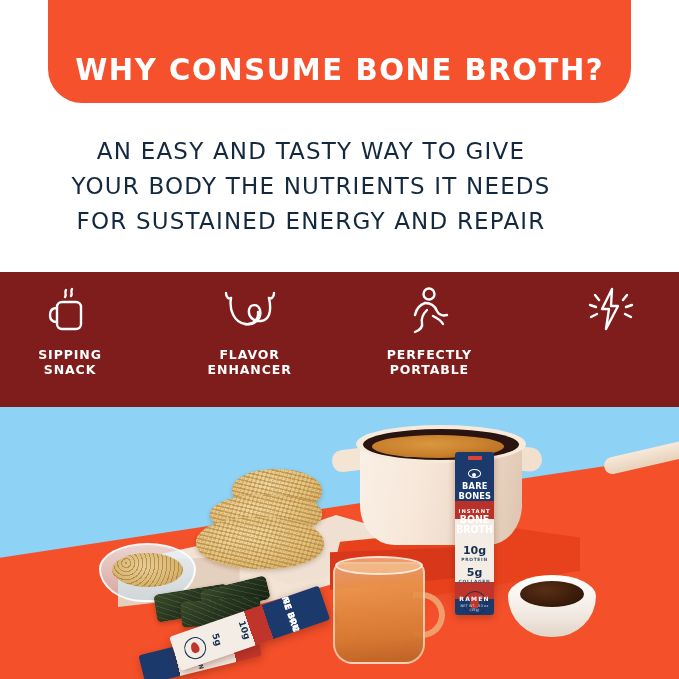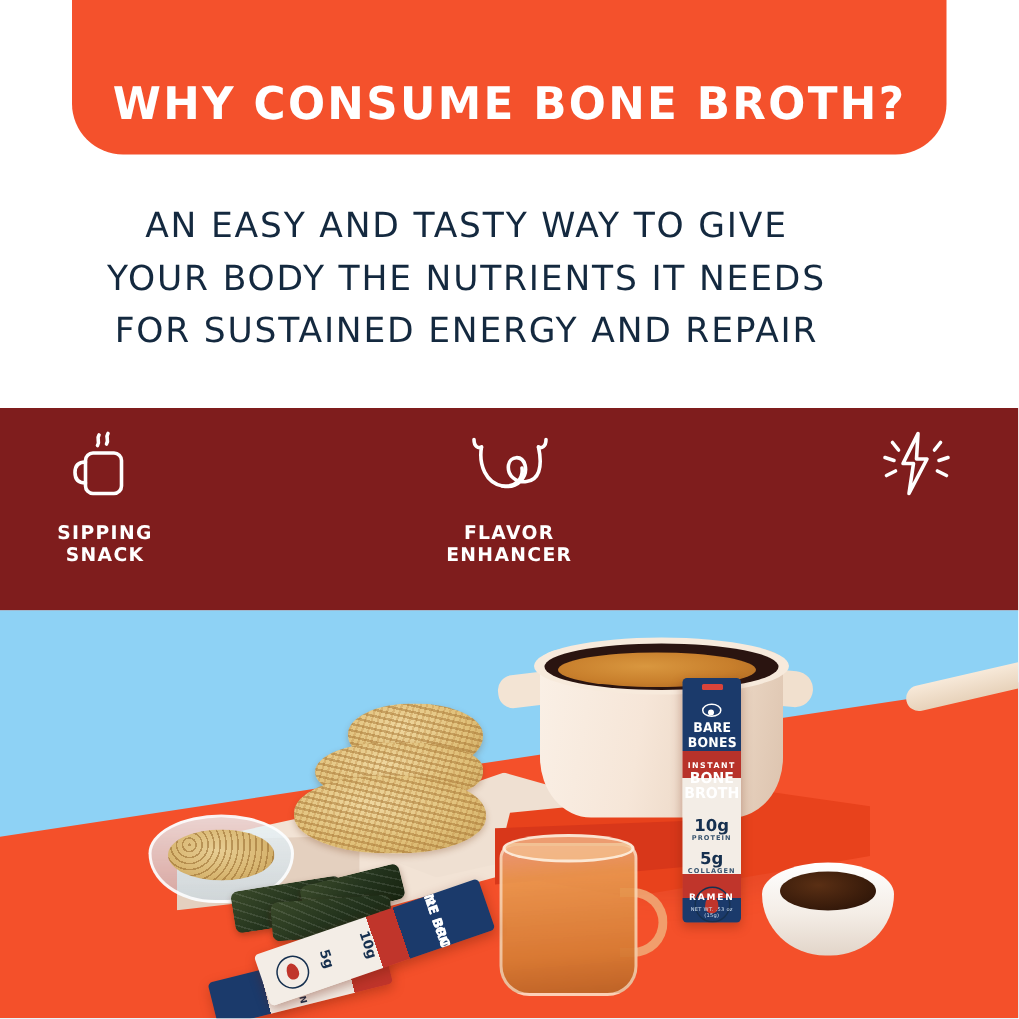--- a/index.html
+++ b/index.html
@@ -678,20 +678,33 @@
           <path d="M7 5 c0 5 3 6 5 5"></path>
           <path d="M55 5 c0 5 -3 6 -5 5"></path>
           <path d="M12 10 c-2 12 3 24 14 26 c10 2 17 -6 15 -14 c-2 -7 -10 -6 -11 0 c-1 7 5 12 12 11 c8 -1 11 -9 8 -23"></path>
           <path d="M26 36 c9 1 14 -5 13 -12"></path>
         </svg>
       </div>
       <div class="benefit-label">FLAVOR
 ENHANCER</div>
     </div>
 
+    <div class="benefit">
+      <div class="benefit-icon">
+        <svg width="52" height="50" viewBox="0 0 52 50" fill="none" stroke="#ffffff" stroke-width="2.4" stroke-linecap="round" stroke-linejoin="round">
+          <circle cx="26" cy="8" r="5.5"></circle>
+          <path d="M22 17 c-6 2 -9 7 -10 12"></path>
+          <path d="M22 17 c6 0 10 3 12 8 c2 4 6 5 10 4"></path>
+          <path d="M24 24 c-4 4 -6 8 -5 13 c1 4 -2 7 -7 9"></path>
+          <path d="M30 30 c4 2 8 4 10 8"></path>
+        </svg>
+      </div>
+      <div class="benefit-label">PERFECTLY
+PORTABLE</div>
+    </div>
 
     <div class="benefit">
       <div class="benefit-icon">
         <svg width="54" height="50" viewBox="0 0 54 50" fill="none" stroke="#ffffff" stroke-width="2.4" stroke-linecap="round" stroke-linejoin="round">
           <path d="M30 3 L20 23 L27 23 L24 43 L36 20 L29 20 Z"></path>
           <path d="M13 9 L17 14"></path>
           <path d="M8 19 L14 21"></path>
           <path d="M9 31 L15 28"></path>
           <path d="M45 9 L41 14"></path>
           <path d="M50 19 L44 21"></path>

